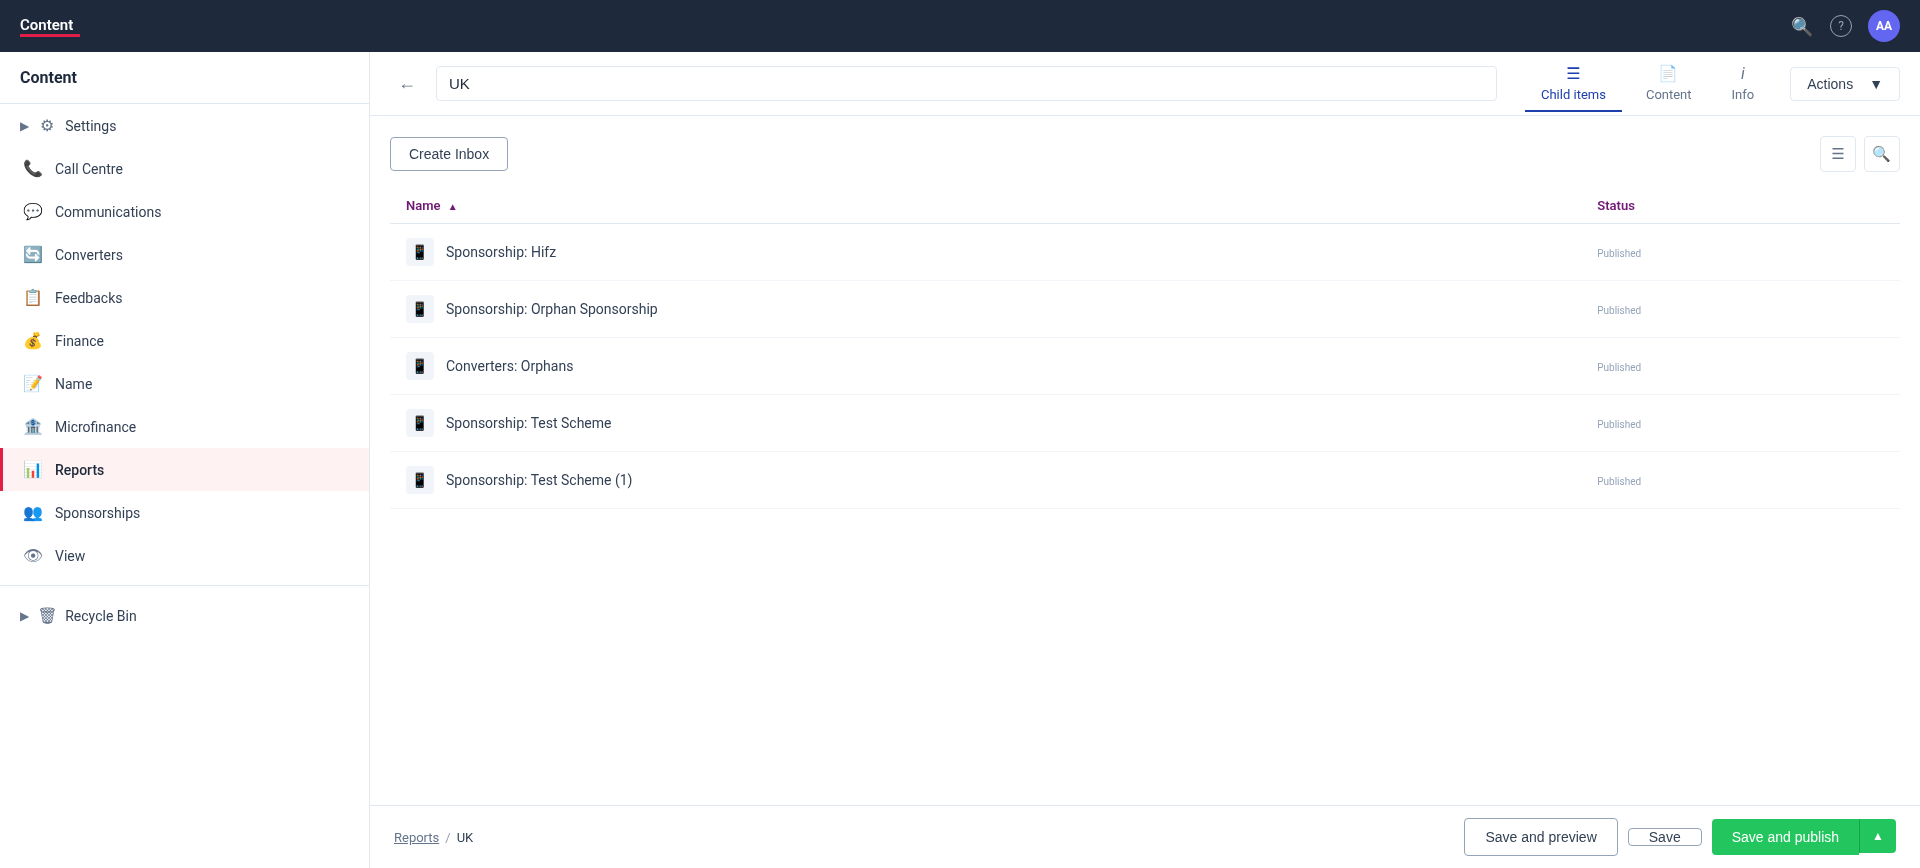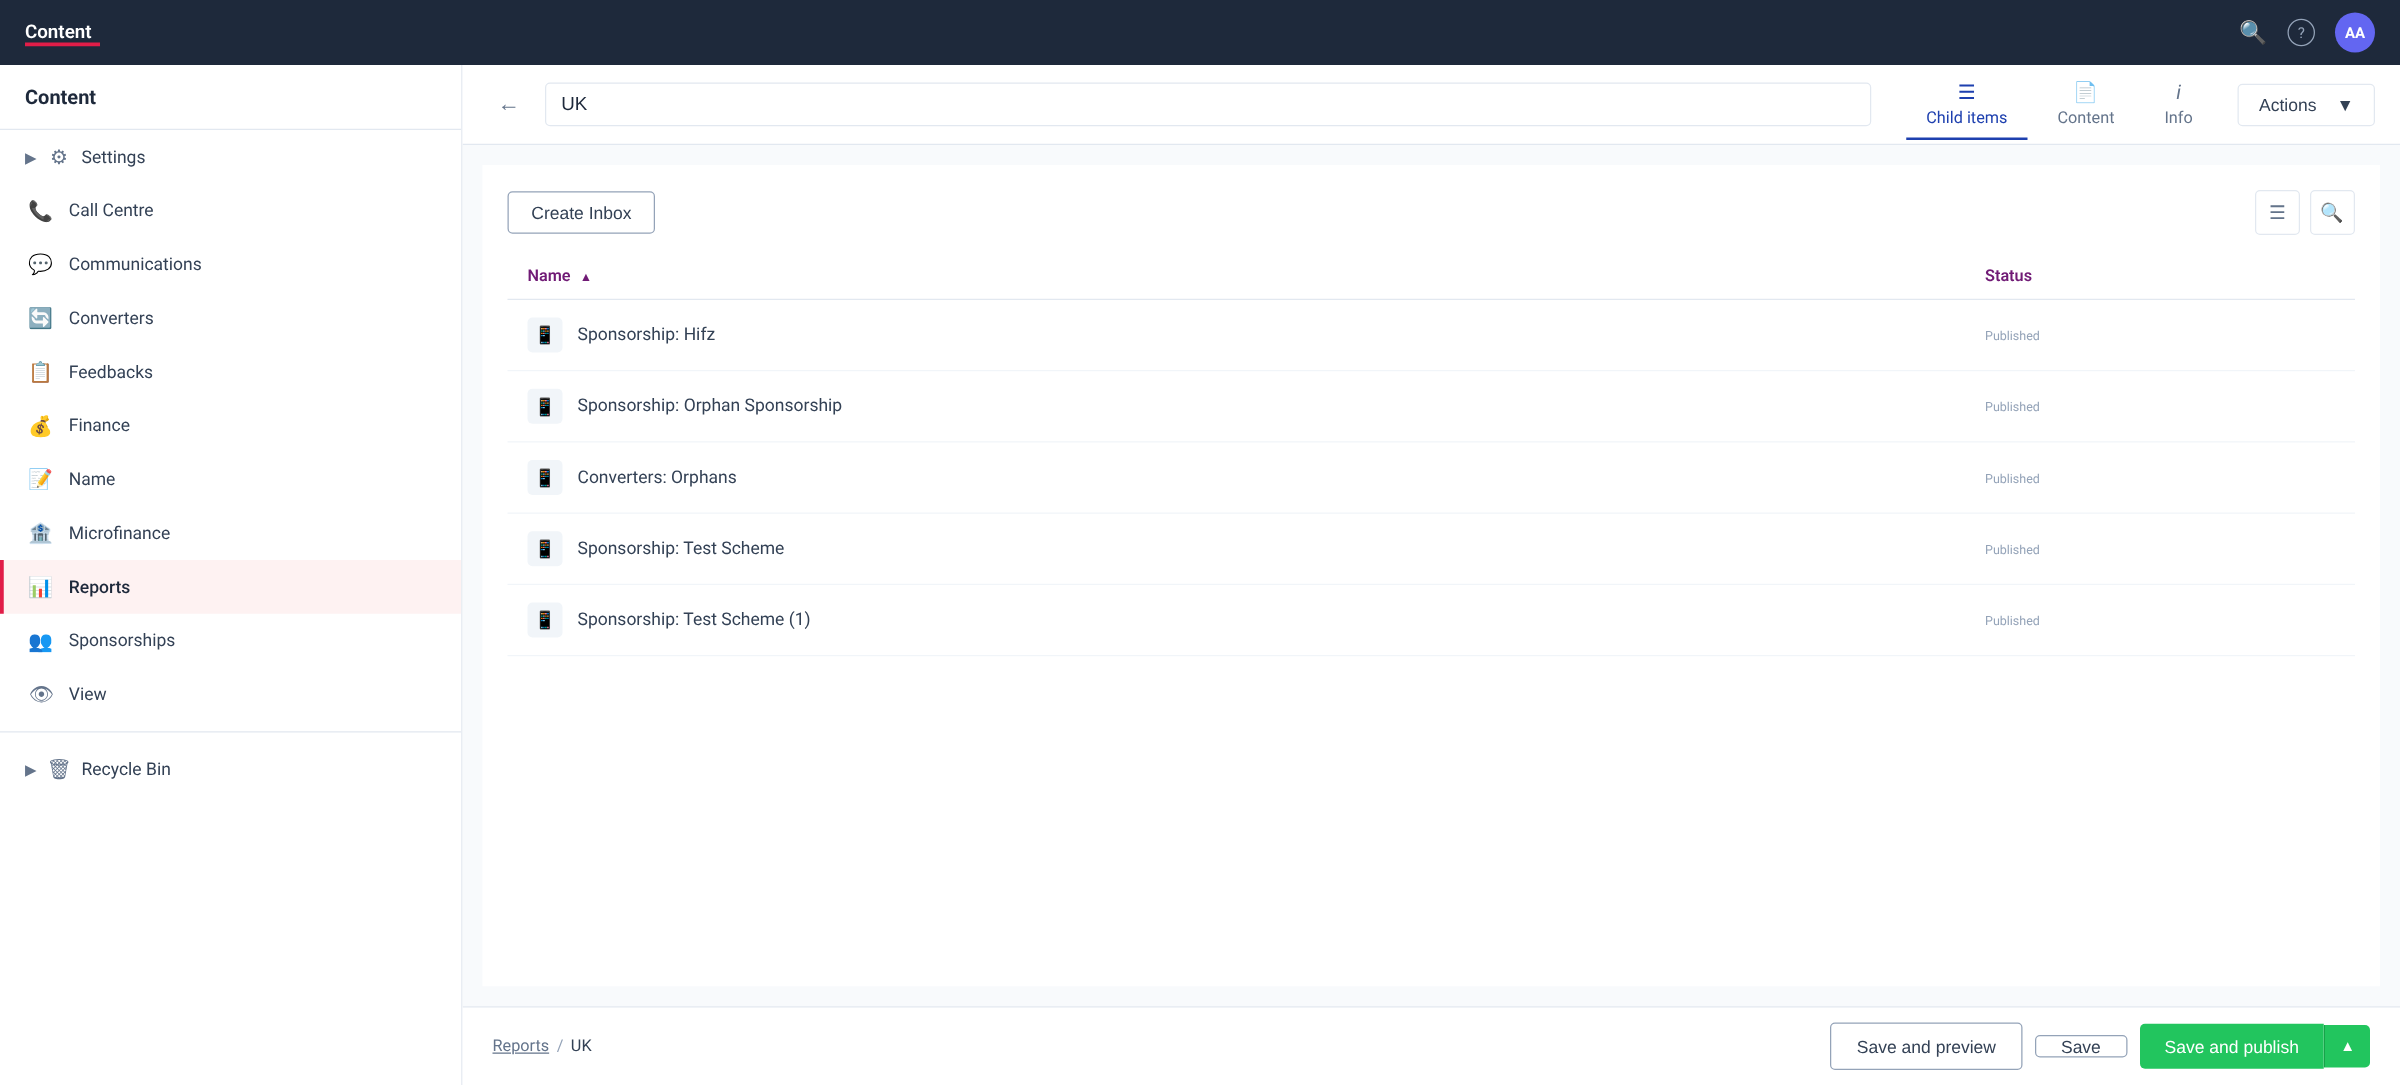--- a/index.html
+++ b/index.html
@@ -181,21 +181,21 @@
       font-size: 14px;
       margin-left: 8px;
     }
 
     
     .content-area {
       flex: 1;
       overflow-y: auto;
       padding: 20px;
       background: #fff;
-      margin: 16px;
+      margin: 0;
       position: relative;
     }
 
     
     .content-toolbar {
       display: flex;
       align-items: center;
       justify-content: space-between;
       margin-bottom: 16px;
     }
@@ -314,21 +314,21 @@
       padding: 0 20px;
       border: 1px solid #94a3b8;
       border-radius: 4px;
       background: #fff;
       cursor: pointer;
       font-size: 14px;
       color: #334155;
     }
     .btn-publish-group {
       display: flex;
-      align-items: center;
+      align-items: flex-start;
     }
     .btn-publish {
       padding: 10px 20px;
       border: none;
       border-radius: 4px 0 0 4px;
       background: #22c55e;
       cursor: pointer;
       font-size: 14px;
       color: #fff;
       font-weight: 500;

